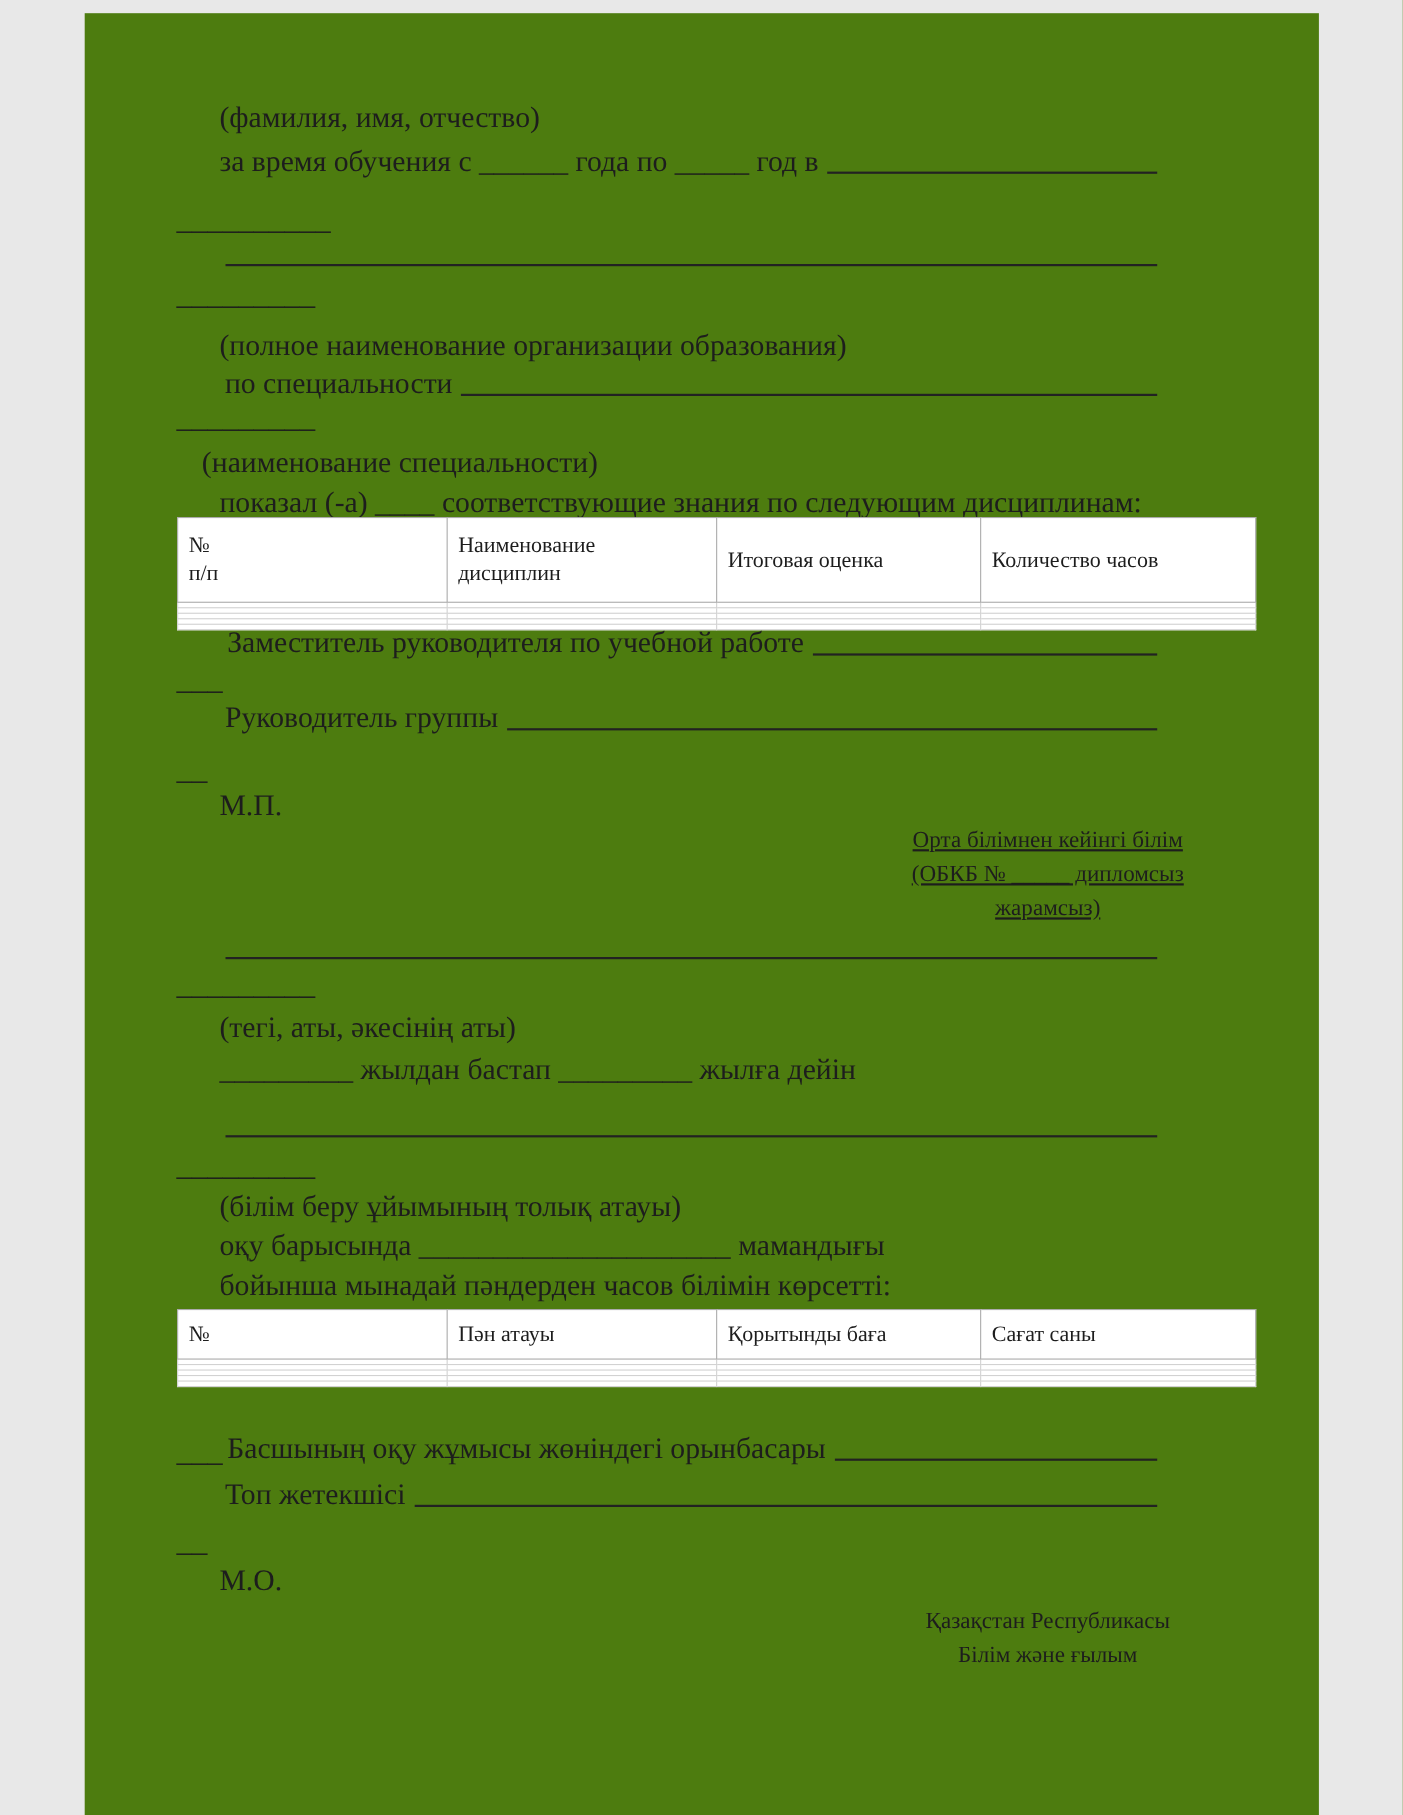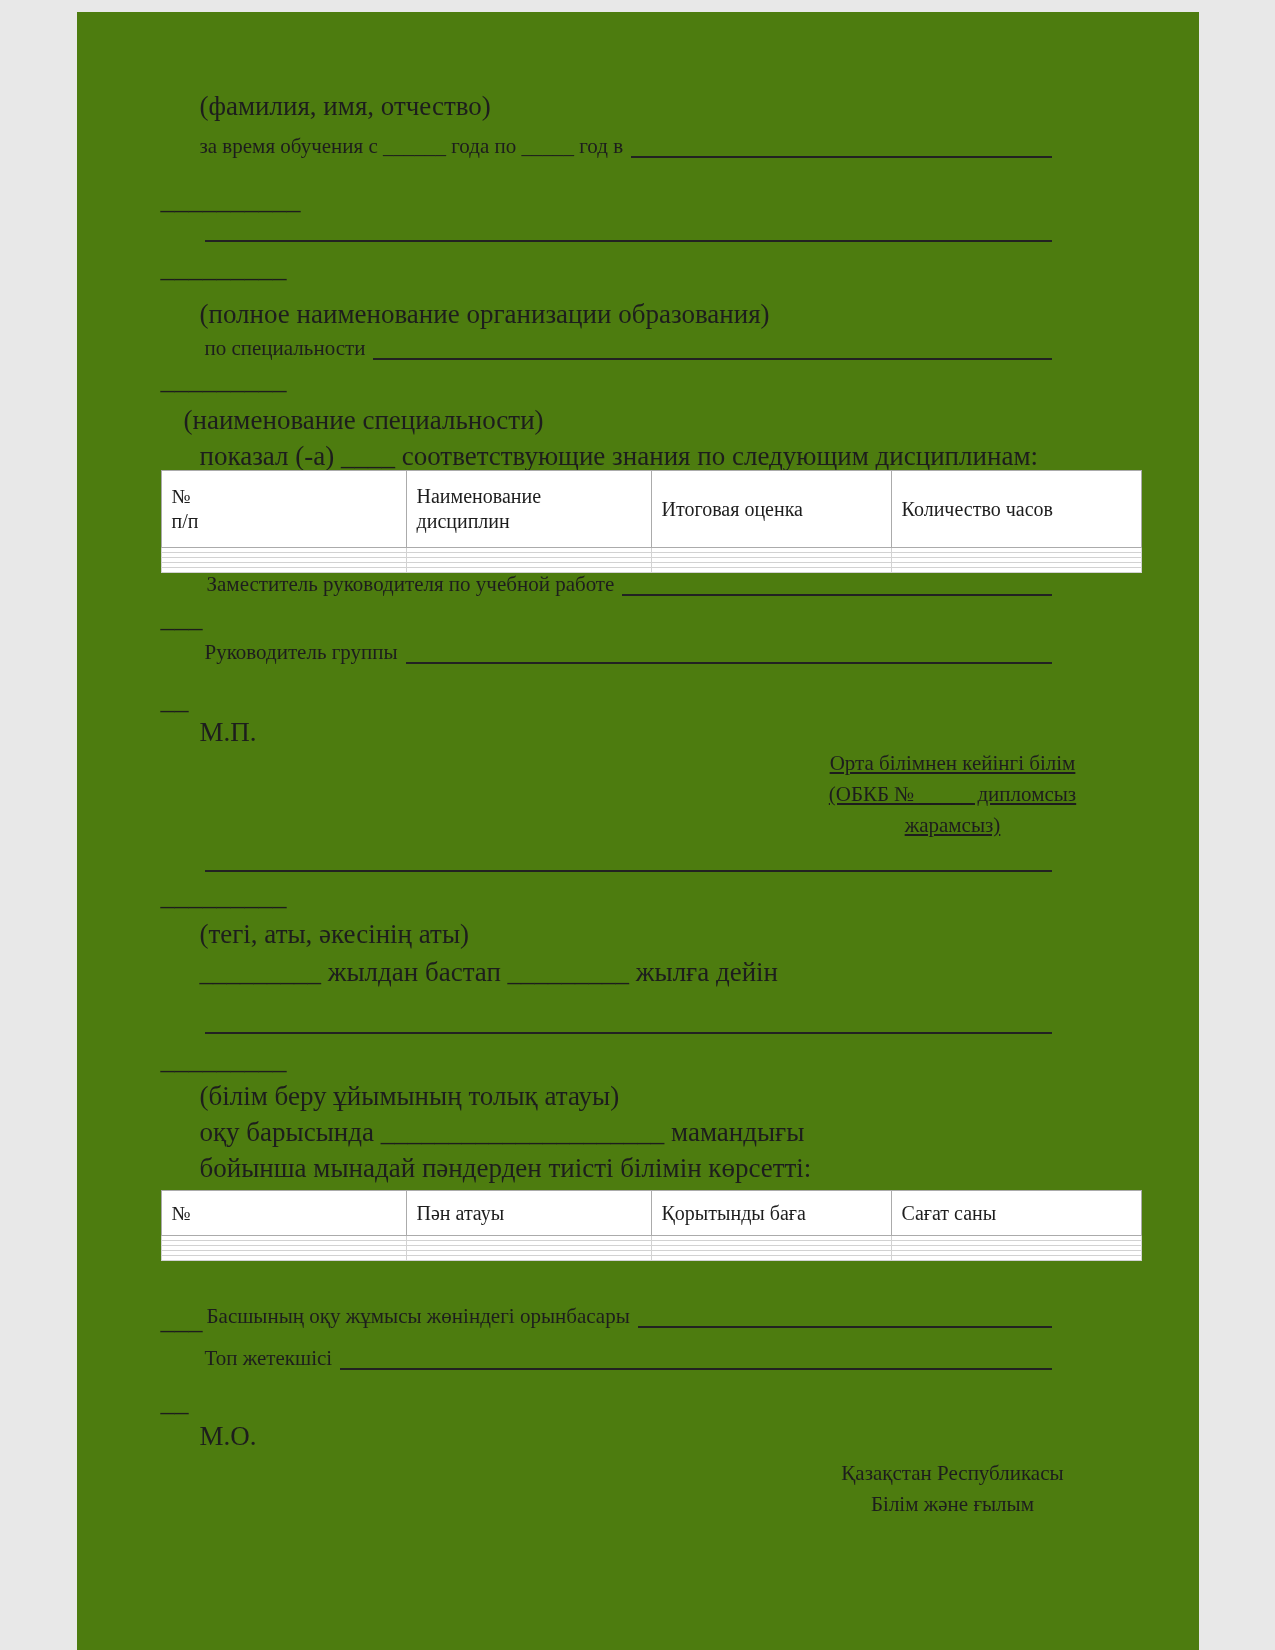--- a/index.html
+++ b/index.html
@@ -19,21 +19,21 @@
   }
   .t {
     position: absolute;
     font-size: 27px;
     line-height: 32px;
     white-space: nowrap;
   }
   .row {
     position: absolute;
     display: flex;
-    font-size: 21px;
+    font-size: 27px;
     line-height: 32px;
     white-space: nowrap;
   }
   .row .lbl { flex: 0 0 auto; }
   .fill {
     flex: 1 1 auto;
     height: 26px;
     margin-left: 8px;
     border-bottom: 2px solid #222222;
   }
@@ -191,21 +191,21 @@
   <div class="t" style="left:123px; top:944px;">_________ жылдан бастап _________ жылға дейін</div>
 
   <div class="hrule" style="left:128px; top:1000px; right:147px;"></div>
 
   <div class="stub" style="left:84px; top:1032px;">_________</div>
 
   <div class="t" style="left:123px; top:1068px;">(білім беру ұйымының толық атауы)</div>
 
   <div class="t" style="left:123px; top:1104px;">оқу барысында _____________________ мамандығы</div>
 
-  <div class="t" style="left:123px; top:1140px;">бойынша мынадай пәндерден тиісті білімін көрсетті:</div>
+  <div class="t" style="left:123px; top:1140px;">бойынша мынадай пәндерден часов білімін көрсетті:</div>
 
   <table class="gtable hdr-short" style="left:84px; top:1178px; width:981px;">
     <colgroup>
         <col style="width:25%">
         <col style="width:25%">
         <col style="width:24.5%">
         <col style="width:25.5%">
       </colgroup>
     <tbody>
         <tr>

